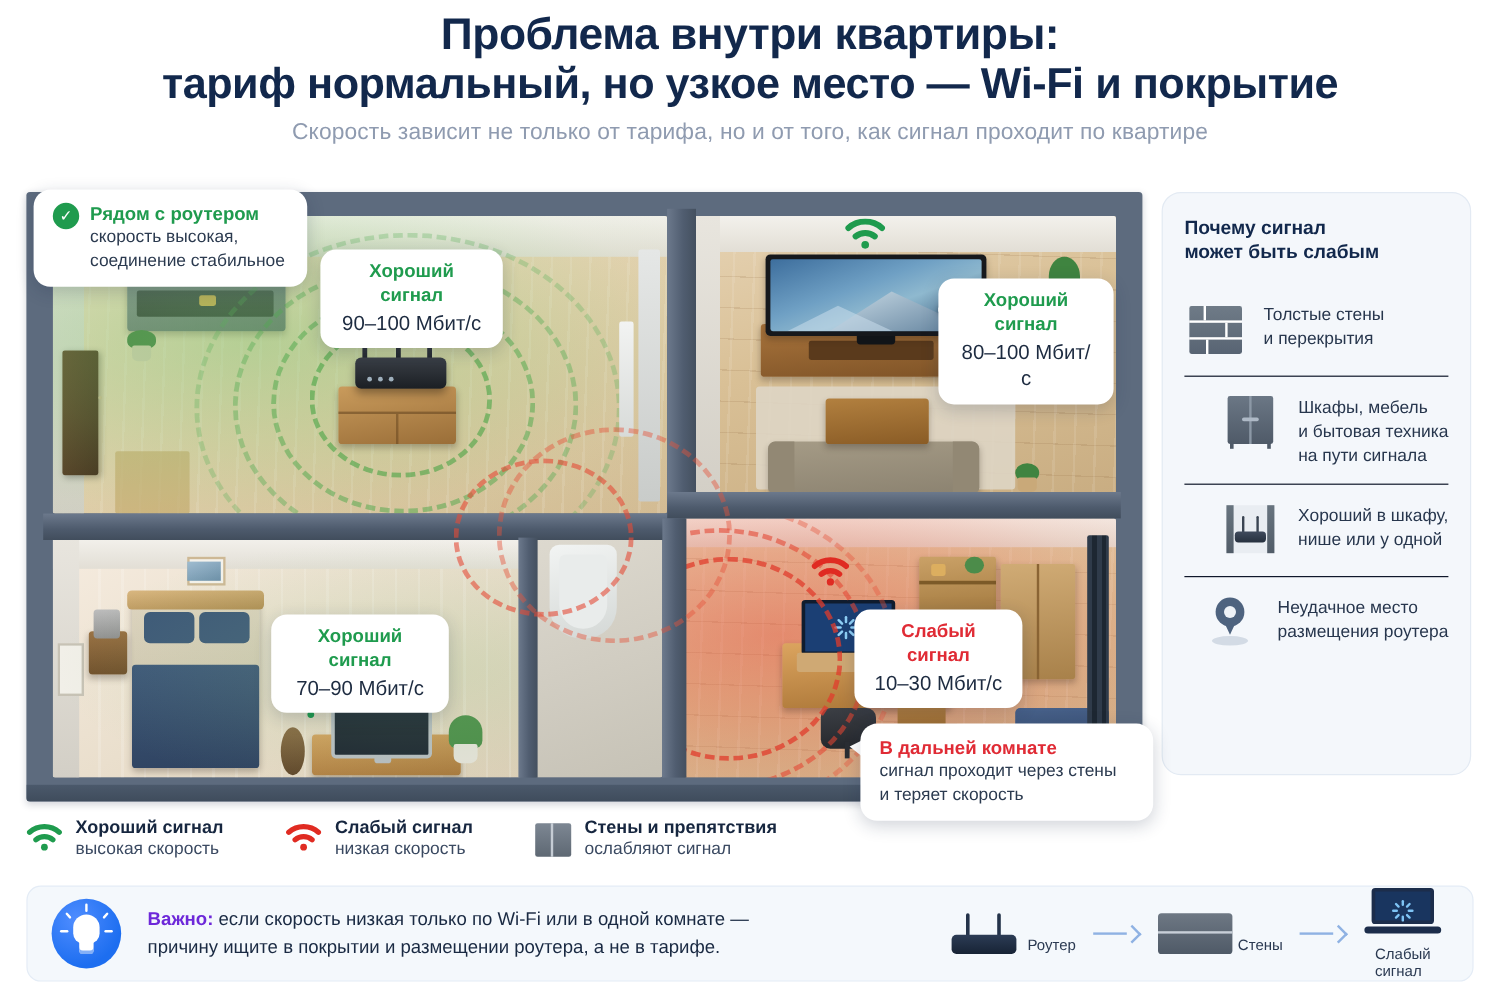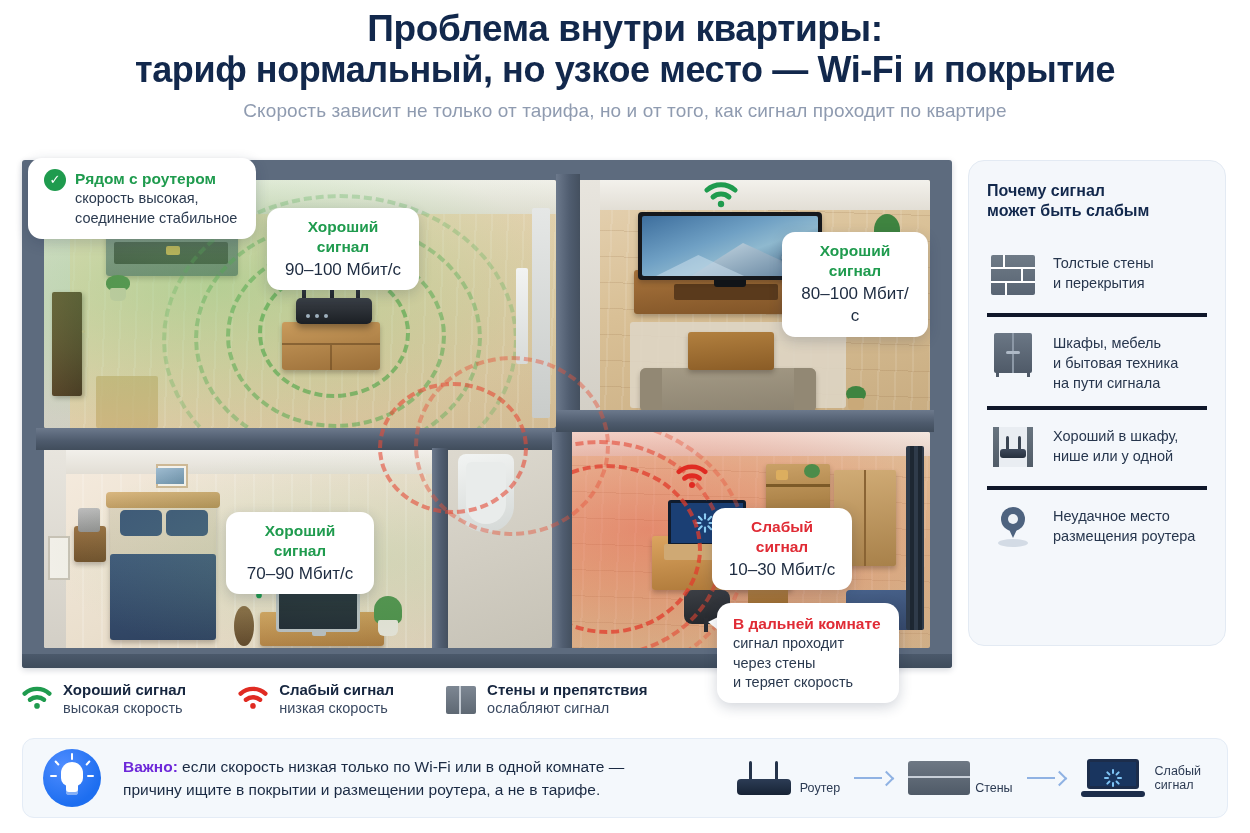--- a/index.html
+++ b/index.html
@@ -174,21 +174,21 @@
     background:#f4f7fb;
     border:1px solid #e3eaf3;
     border-radius:16px;
     padding:20px 18px 10px 18px;
   }
   .panel-title {
     font-size:16px; font-weight:700; color:#12284c; line-height:1.25;
     margin-bottom:16px;
   }
   .p-item { display:flex; align-items:flex-start; gap:14px; padding:13px 0; }
-  .p-item + .p-item { border-top:4px solid #0f172a; }
+  .p-item + .p-item { border-top:1px solid #0f172a;justify-content:flex-end; }
   .p-icon { width:52px; height:50px; flex:0 0 52px; position:relative; }
   .p-text { font-size:14.5px; color:#27364d; line-height:1.38; padding-top:3px; }
 
   
   .ic-walls{position:absolute;left:4px;top:5px;width:44px;height:40px;border-radius:2px;
     background:
       linear-gradient(#ffffff,#ffffff) 0 12px/100% 2px no-repeat,
       linear-gradient(#ffffff,#ffffff) 0 26px/100% 2px no-repeat,
       linear-gradient(#ffffff,#ffffff) 12px 0/2px 12px no-repeat,
       linear-gradient(#ffffff,#ffffff) 30px 14px/2px 12px no-repeat,
@@ -493,21 +493,21 @@
       <div class="bubble small" style="left:204px; top:352px; width:148px; text-align:center;">
         <div class="b-title" style="color:#1F9B4E;">Хороший сигнал</div>
         <div class="b-val">70–90 Мбит/с</div>
       </div>
 
       <div class="bubble small" style="left:690px; top:348px; width:140px; text-align:center;">
         <div class="b-title" style="color:#E02B35;">Слабый сигнал</div>
         <div class="b-val">10–30 Мбит/с</div>
       </div>
 
-      <div class="bubble" style="left:695px; top:443px; width:182px;">
+      <div class="bubble" style="left:695px; top:443px; width:244px;">
         <div class="b-title" style="color:#E02B35;">В дальней комнате</div>
         <div class="b-sub">сигнал проходит через стены</div>
         <div class="b-sub">и теряет скорость</div>
       </div>
       <div class="tail" style="left:686px; top:452px; border-top:10px solid transparent; border-bottom:16px solid transparent; border-right:20px solid #ffffff;"></div>
     </div>
 
     <div class="panel">
       <div class="panel-title">
         <div>Почему сигнал</div>
@@ -636,21 +636,21 @@
 
       <div class="arrow-r"></div>
 
       <div class="flow-item">
         <div class="mini-wall"></div>
         <div class="flow-lbl">Стены</div>
       </div>
 
       <div class="arrow-r"></div>
 
-      <div class="flow-item" style="flex-direction:row;align-items:center;gap:10px;">
+      <div class="flow-item" style="flex-direction:column;align-items:center;gap:10px;">
         <div class="mini-lap">
           <span class="ml-screen"></span>
           <span class="ml-base"></span>
           <span class="spinner">
             <i style="transform:rotate(0deg)"></i>
               <i style="transform:rotate(45deg)"></i>
             <i style="transform:rotate(90deg)"></i>
               <i style="transform:rotate(135deg)"></i>
             <i style="transform:rotate(180deg)"></i>
               <i style="transform:rotate(225deg)"></i>

